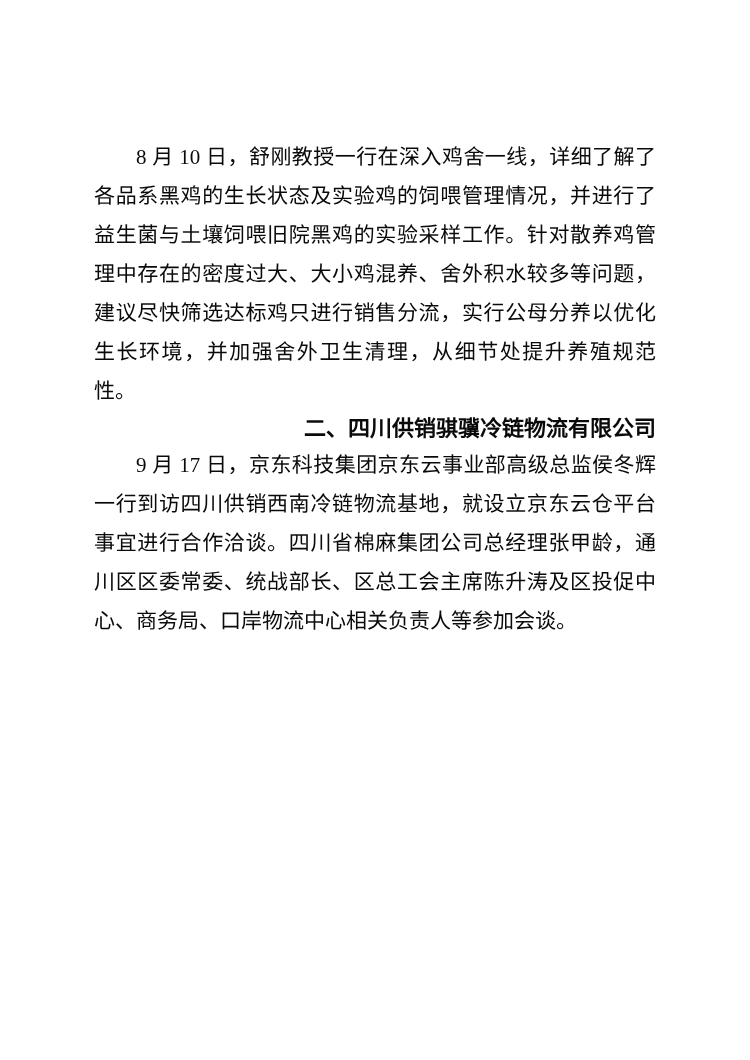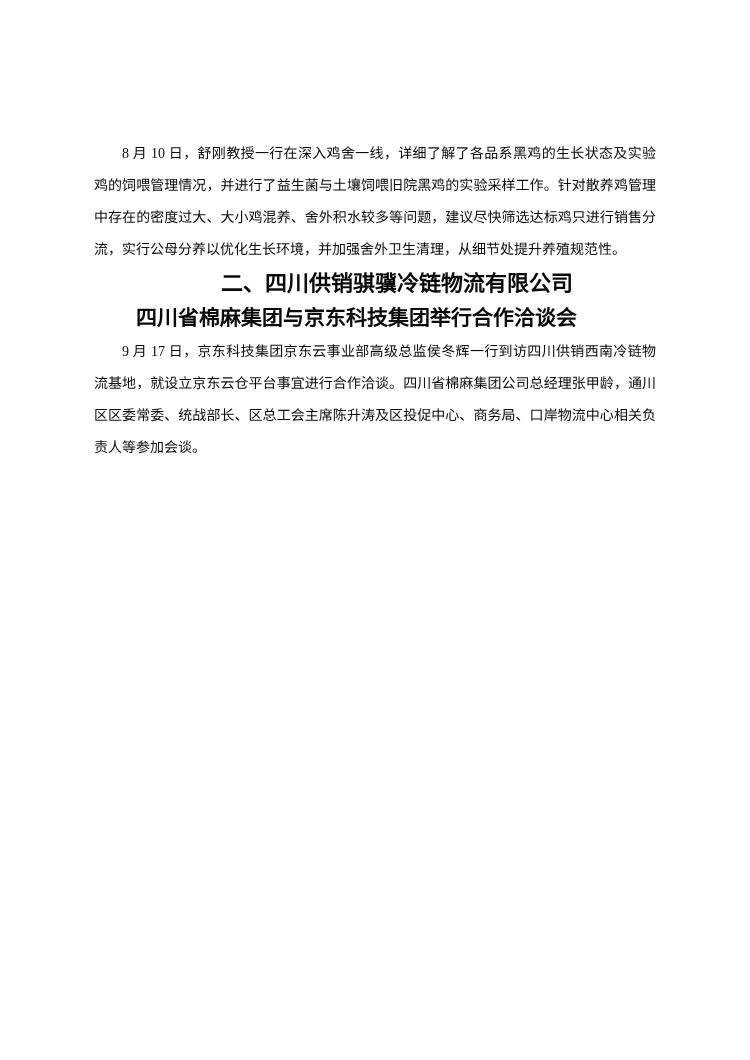--- a/index.html
+++ b/index.html
@@ -19,37 +19,37 @@
   .content {
     position: absolute;
     left: 94px;
     top: 138px;
     width: 562px;
   }
   .para {
     margin: 0;
     padding: 0;
     font-family: "Liberation Serif", "DejaVu Serif", serif;
-    font-size: 14px;
-    line-height: 32px;
+    font-size: 21px;
+    line-height: 39px;
     color: #0a0a0a;
     text-align: justify;
     text-justify: inter-ideograph;
     text-indent: 2em;
     word-break: break-all;
   }
   .heading-section {
     margin: 0;
     padding: 0;
     font-family: "Liberation Sans", "DejaVu Sans", sans-serif;
     font-size: 22px;
     line-height: 35px;
     color: #0a0a0a;
     font-weight: 700;
-    text-align: center;
+    text-align: right;
     text-indent: 2em;
   }
   .heading-article {
     margin: 0;
     padding: 0;
     font-family: "Liberation Serif", "DejaVu Serif", serif;
     font-size: 21px;
     line-height: 35px;
     color: #0a0a0a;
     font-weight: 700;
@@ -57,16 +57,15 @@
     text-indent: 2em;
   }
 </style>
 </head>
 <body>
 
 <div class="page">
   <div class="content">
     <p class="para">8 月 10 日，舒刚教授一行在深入鸡舍一线，详细了解了各品系黑鸡的生长状态及实验鸡的饲喂管理情况，并进行了益生菌与土壤饲喂旧院黑鸡的实验采样工作。针对散养鸡管理中存在的密度过大、大小鸡混养、舍外积水较多等问题，建议尽快筛选达标鸡只进行销售分流，实行公母分养以优化生长环境，并加强舍外卫生清理，从细节处提升养殖规范性。</p>
     <p class="heading-section">二、四川供销骐骥冷链物流有限公司</p>
-    <p class="heading-article">四川省棉麻集团与京东科技集团举行合作洽谈会</p>
     <p class="para">9 月 17 日，京东科技集团京东云事业部高级总监侯冬辉一行到访四川供销西南冷链物流基地，就设立京东云仓平台事宜进行合作洽谈。四川省棉麻集团公司总经理张甲龄，通川区区委常委、统战部长、区总工会主席陈升涛及区投促中心、商务局、口岸物流中心相关负责人等参加会谈。</p>
   </div>
 </div>
 
 </body></html>

